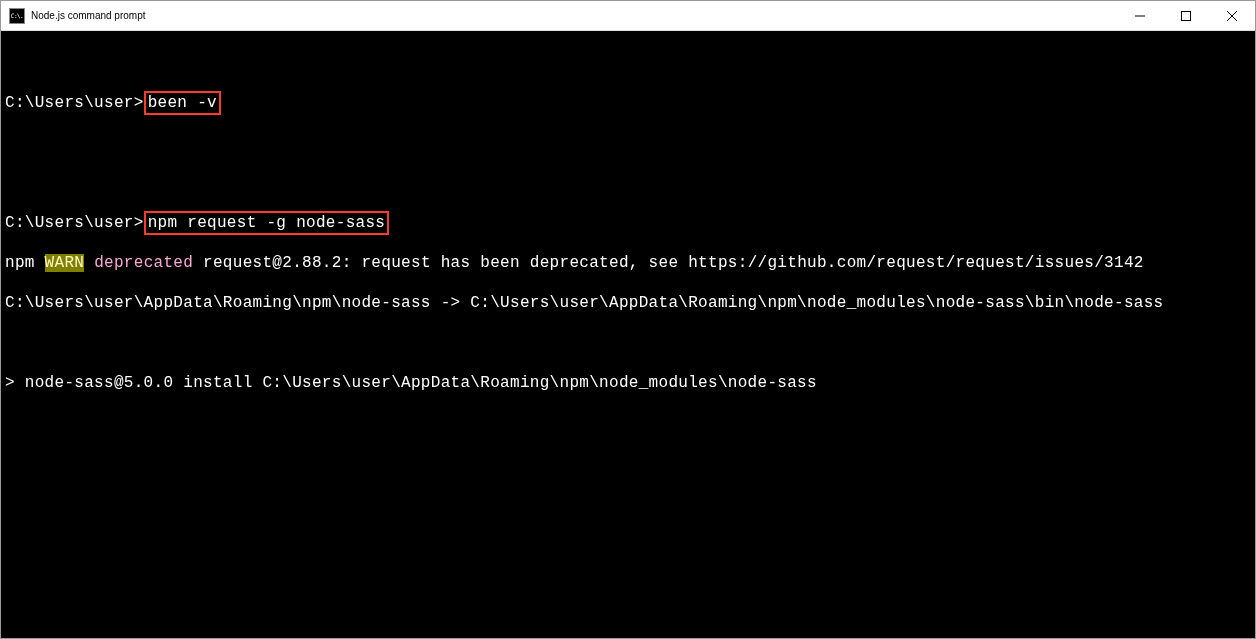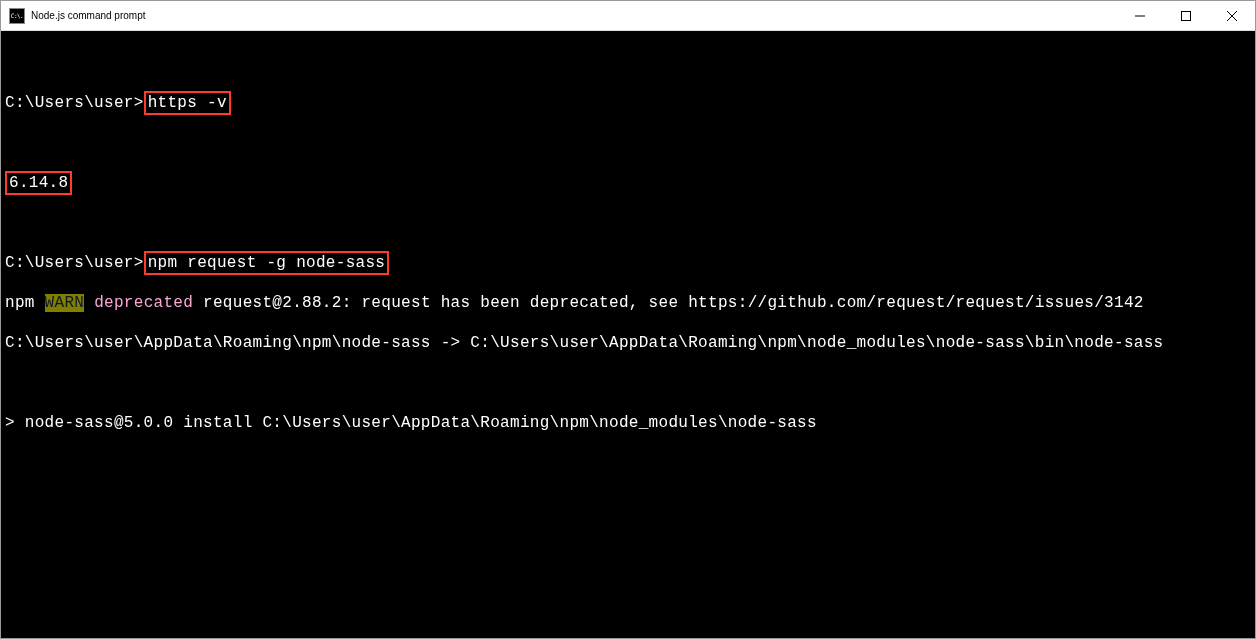--- a/index.html
+++ b/index.html
@@ -76,21 +76,21 @@
     }
     .line { display: block; min-height: 20px; }
     .hl {
       border: 2px solid #ff3b30;
       display: inline-block;
       padding: 0 2px;
       margin: -2px 0;
     }
     .warn-bg {
       background: #808000;
-      color: #0f172a;
+      color: #fef9c3;
     }
     .purple { color: #f9a8d4; }
   </style>
 </head>
 <body>
 
 <div class="window">
   <div class="titlebar">
     <div class="titlebar-icon">
       <span class="titlebar-icon-text">C:\.</span>
@@ -111,23 +111,22 @@
         <svg viewBox="0 0 10 10">
             <line x1="0" y1="0" x2="10" y2="10" stroke="#000" stroke-width="1"></line>
             <line x1="10" y1="0" x2="0" y2="10" stroke="#000" stroke-width="1"></line>
           </svg>
       </div>
     </div>
   </div>
 
   <div class="terminal">
 <span class="line"></span>
-<span class="line"><span>C:\Users\user&gt;</span><span class="hl">https -v</span></span>
+<span class="line"><span>C:\Users\user&gt;</span><span class="hl">been -v</span></span>
 <span class="line"></span>
-<span class="line"><span class="hl">6.14.8</span></span>
 <span class="line"></span>
 <span class="line"><span>C:\Users\user&gt;</span><span class="hl">npm request -g node-sass</span></span>
 <span class="line"><span>npm </span><span class="warn-bg">WARN</span> <span class="purple">deprecated</span><span> request@2.88.2: request has been deprecated, see https://github.com/request/request/issues/3142</span></span>
 <span class="line">C:\Users\user\AppData\Roaming\npm\node-sass -&gt; C:\Users\user\AppData\Roaming\npm\node_modules\node-sass\bin\node-sass</span>
 <span class="line"></span>
 <span class="line">&gt; node-sass@5.0.0 install C:\Users\user\AppData\Roaming\npm\node_modules\node-sass</span>
 <span class="line"></span>
 
 
 

